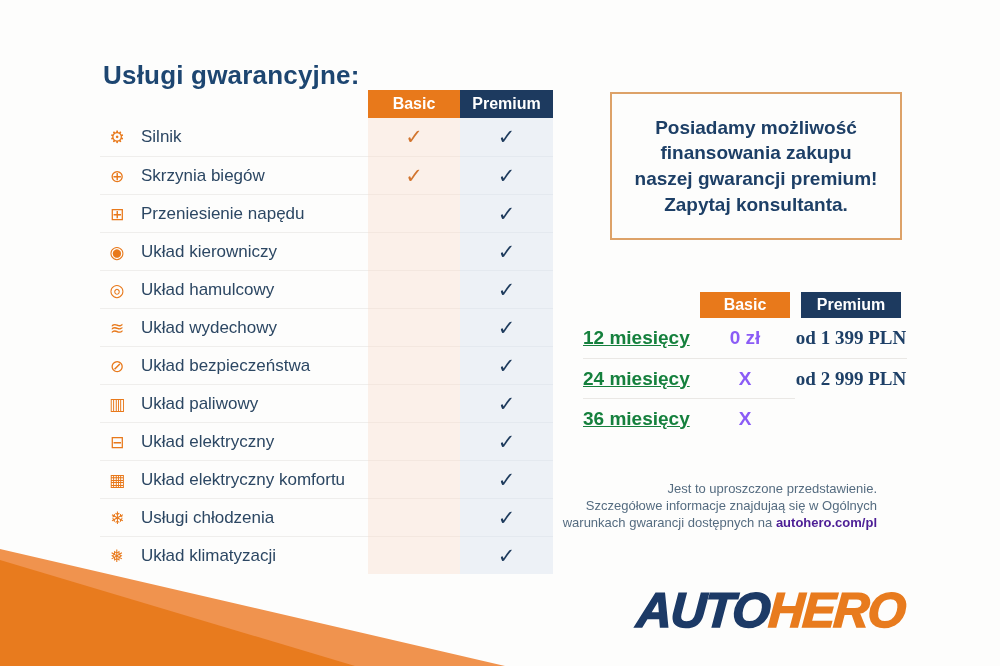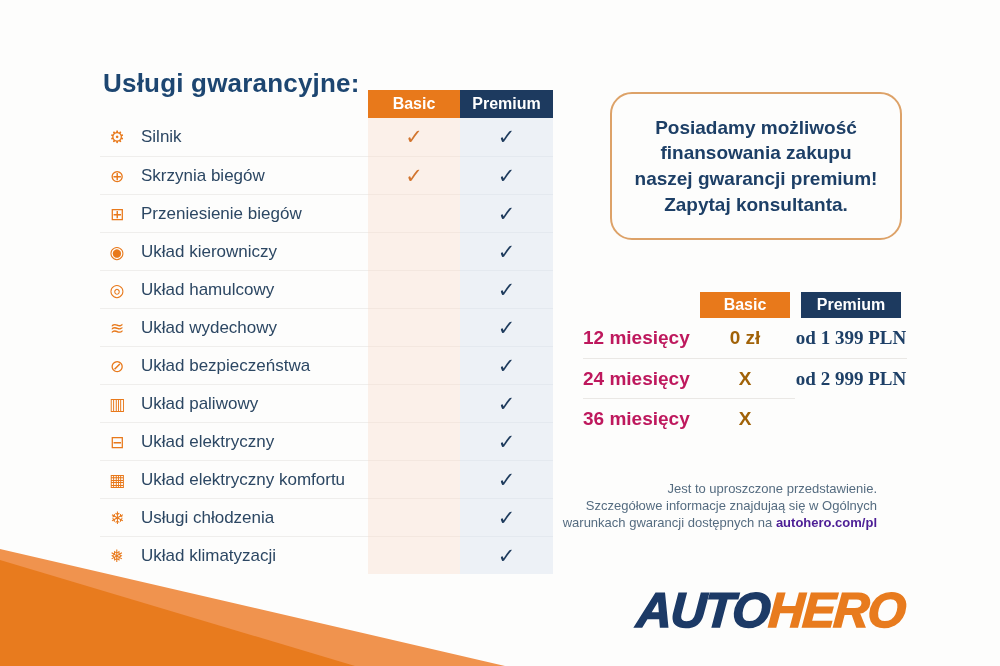--- a/index.html
+++ b/index.html
@@ -2,21 +2,21 @@
 <html><head>
 <meta charset="utf-8">
 <style>
   html,body{margin:0;padding:0;background:#ffffff;}
   .page{
     position:relative;width:1000px;height:666px;overflow:hidden;
     background:#fdfdfc;font-family:"Liberation Sans","DejaVu Sans",sans-serif;
   }
   
   .title{
-    position:absolute;left:103px;top:68px;
+    position:absolute;left:103px;top:60px;
     font-size:26px;font-weight:bold;color:#1d4671;letter-spacing:.2px;
   }
   
   .services{
     position:absolute;left:100px;top:90px;
     display:grid;grid-template-columns:268px 92px 93px;
     grid-template-rows:28px repeat(12,38px);
   }
   .svc-head{
     display:flex;align-items:center;justify-content:center;
@@ -37,42 +37,42 @@
     display:flex;align-items:center;justify-content:center;
     font-size:21px;font-weight:bold;font-family:"DejaVu Sans",sans-serif;
   }
   .svc-cell.basic{background:#fbf0e9;color:#d2752f;}
   .svc-cell.premium{background:#edf1f6;color:#1d3a5c;}
   .svc-cell.basic:not(.first){border-top:1px solid #f3e7df;}
   .svc-cell.premium:not(.first){border-top:1px solid #e4e9ef;}
   
   .fin-box{
     position:absolute;left:610px;top:92px;width:288px;height:144px;
-    border:2px solid #dda268;border-radius:22px;
+    border:2px solid #dda268;border-radius:0;
     display:flex;align-items:center;justify-content:center;text-align:center;
     color:#1d3f66;font-weight:bold;font-size:19px;line-height:1.35;
     white-space:pre-line;
   }
   
   .pricing{
     position:absolute;left:583px;top:291px;
     display:grid;grid-template-columns:112px 100px 112px;
     grid-template-rows:27px repeat(3,40px);
   }
   .p-headcell{display:flex;align-items:center;justify-content:center;}
   .p-headblock{
     width:90px;height:26px;display:flex;align-items:center;justify-content:center;
     color:#fff;font-weight:bold;font-size:16px;
   }
   .p-headblock.basic{background:#e8791b;}
   .p-headblock.premium{background:#1d3a5f;width:100px;}
   .p-cell{display:flex;align-items:center;font-weight:bold;font-size:19px;}
   .p-cell.sep{border-top:1px solid #eae8e5;}
-  .p-label{color:#be185d;justify-content:flex-start;}
-  .p-basic{color:#a16207;justify-content:center;}
+  .p-label{color:#15803d;justify-content:flex-start;text-decoration:underline;}
+  .p-basic{color:#8b5cf6;justify-content:center;}
   .p-premium{color:#1e4067;justify-content:center;font-family:Liberation Serif, serif;}
   
   .disclaimer{
     position:absolute;right:123px;top:481px;width:470px;
     text-align:right;font-size:13px;line-height:1.3;color:#556c80;
   }
   .disclaimer b{color:#4c1d95;}
   
   .logo{
     position:absolute;right:95px;top:582px;
@@ -107,21 +107,21 @@
 
   <div class="svc-label">
     <span class="icon">⊕</span>
     <span class="txt">Skrzynia biegów</span>
   </div>
   <div class="svc-cell basic">✓</div>
   <div class="svc-cell premium">✓</div>
 
   <div class="svc-label">
     <span class="icon">⊞</span>
-    <span class="txt">Przeniesienie biegów</span>
+    <span class="txt">Przeniesienie napędu</span>
   </div>
   <div class="svc-cell basic"></div>
   <div class="svc-cell premium">✓</div>
 
   <div class="svc-label">
     <span class="icon">◉</span>
     <span class="txt">Układ kierowniczy</span>
   </div>
   <div class="svc-cell basic"></div>
   <div class="svc-cell premium">✓</div>

